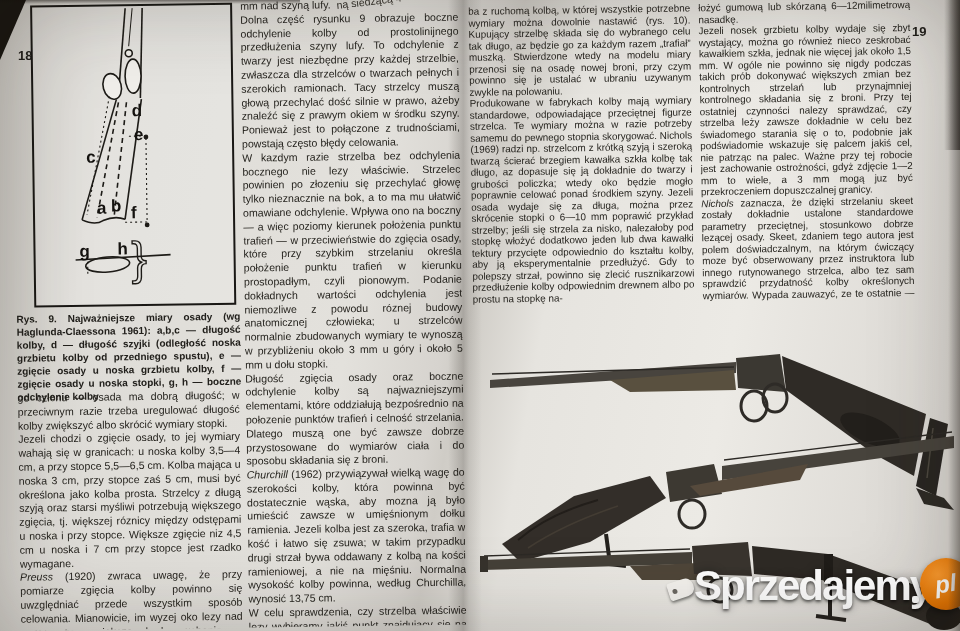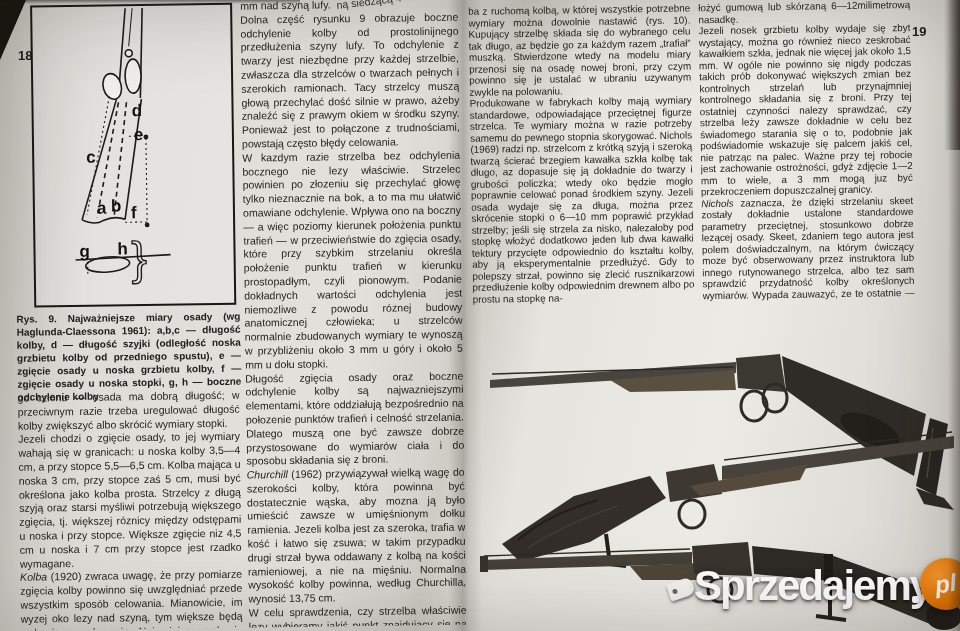--- a/index.html
+++ b/index.html
@@ -112,21 +112,21 @@
         </g>
         <text x="96" y="268" font-size="46" fill="none" stroke="#1d1b17" stroke-width="1.4">}</text>
       </svg>
     </div>
 
     <div class="figcaption">Rys. 9. Najważniejsze miary osady (wg Haglunda-Claessona 1961): a,b,c — długość kolby, d — długość szyjki (odległość noska grzbietu kolby od przedniego spustu), e — zgięcie osady u noska grzbietu kolby, f — zgięcie osady u noska stopki, g, h — boczne odchylenie kolby</div>
 
     <div class="col ltext" style="left:12px;top:392px;width:222px;height:239px;overflow:hidden;">
       <p>go członu — osada ma dobrą długość; w przeciwnym razie trzeba uregulować długość kolby zwiększyć albo skrócić wymiary stopki.</p>
       <p>Jezeli chodzi o zgięcie osady, to jej wymiary wahają się w granicach: u noska kolby 3,5—4 cm, a przy stopce 5,5—6,5 cm. Kolba mająca u noska 3 cm, przy stopce zaś 5 cm, musi być określona jako kolba prosta. Strzelcy z długą szyją oraz starsi myśliwi potrzebują większego zgięcia, tj. większej róznicy między odstępami u noska i przy stopce. Większe zgięcie niz 4,5 cm u noska i 7 cm przy stopce jest rzadko wymagane.</p>
-      <p><i>Kolba</i><span> (1920) zwraca uwagę, że przy pomiarze zgięcia kolby powinno się uwzględniać przede wszystkim sposób celowania. Mianowicie, im wyzej oko lezy nad szyną, tym większe będą wahania w celowaniu. Najmniejsze wahanie zaistnieje, jeśli muszkę będzie się widzieć tuz (nisko) nad szyną. Wspomniany</span></p>
+      <p><i>Preuss</i><span> (1920) zwraca uwagę, że przy pomiarze zgięcia kolby powinno się uwzględniać przede wszystkim sposób celowania. Mianowicie, im wyzej oko lezy nad szyną, tym większe będą wahania w celowaniu. Najmniejsze wahanie zaistnieje, jeśli muszkę będzie się widzieć tuz (nisko) nad szyną. Wspomniany</span></p>
     </div>
 
     <div class="fragment">ną siedzącą 4</div>
 
     <div class="col ltext" style="left:240px;top:3px;width:218px;height:628px;overflow:hidden;">
       <p>mm nad szyną lufy.</p>
       <p>Dolna część rysunku 9 obrazuje boczne odchylenie kolby od prostolinijnego przedłużenia szyny lufy. To odchylenie z twarzy jest niezbędne przy każdej strzelbie, zwłaszcza dla strzelców o twarzach pełnych i szerokich ramionach. Tacy strzelcy muszą głową przechylać dość silnie w prawo, ażeby znaleźć się z prawym okiem w środku szyny. Ponieważ jest to połączone z trudnościami, powstają często błędy celowania.</p>
       <p>W kazdym razie strzelba bez odchylenia bocznego nie lezy właściwie. Strzelec powinien po złozeniu się przechylać głowę tylko nieznacznie na bok, a to ma mu ułatwić omawiane odchylenie. Wpływa ono na boczny — a więc poziomy kierunek położenia punktu trafień — w przeciwieństwie do zgięcia osady, które przy szybkim strzelaniu określa położenie punktu trafień w kierunku prostopadłym, czyli pionowym. Podanie dokładnych wartości odchylenia jest niemozliwe z powodu róznej budowy anatomicznej człowieka; u strzelców normalnie zbudowanych wymiary te wynoszą w przybliżeniu około 3 mm u góry i około 5 mm u dołu stopki.</p>
       <p>Długość zgięcia osady oraz boczne odchylenie kolby są najwazniejszymi elementami, które oddziałują bezpośrednio na połozenie punktów trafień i celność strzelania. Dlatego muszą one być zawsze dobrze przystosowane do wymiarów ciała i do sposobu składania się z broni.</p>
       <p><i>Churchill</i><span> (1962) przywiązywał wielką wagę do szerokości kolby, która powinna być dostatecznie wąska, aby mozna ją było umieścić zawsze w umięśnionym dołku ramienia. Jezeli kolba jest za szeroka, trafia w kość i łatwo się zsuwa; w takim przypadku drugi strzał bywa oddawany z kolbą na kości ramieniowej, a nie na mięśniu. Normalna wysokość kolby powinna, według Churchilla, wynosić 13,75 cm.</span></p>

